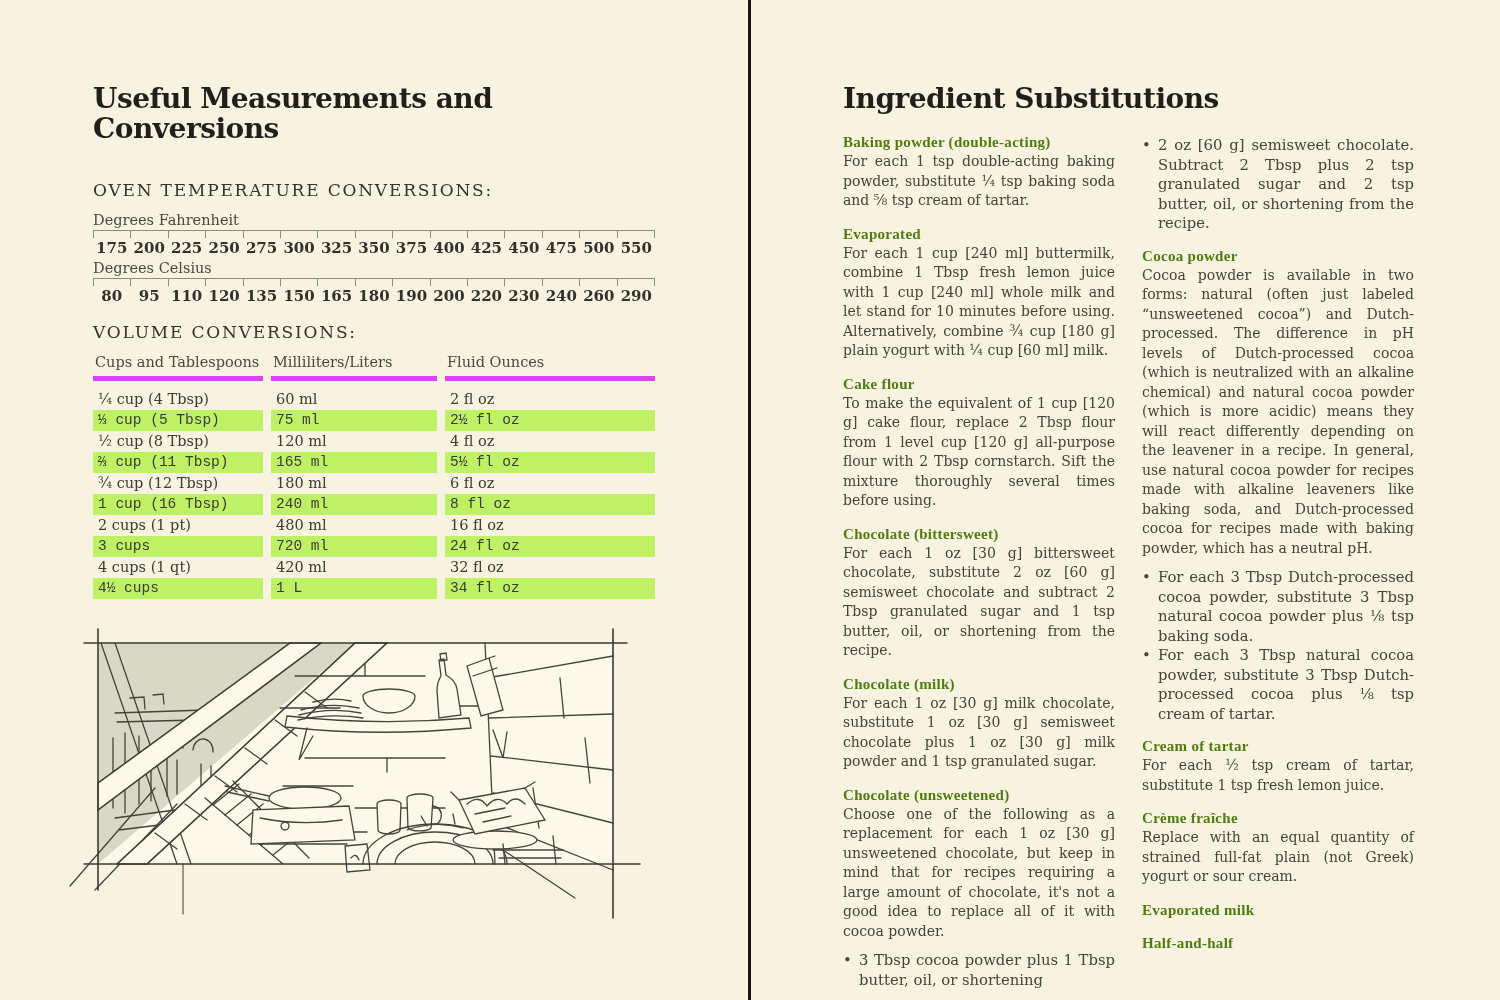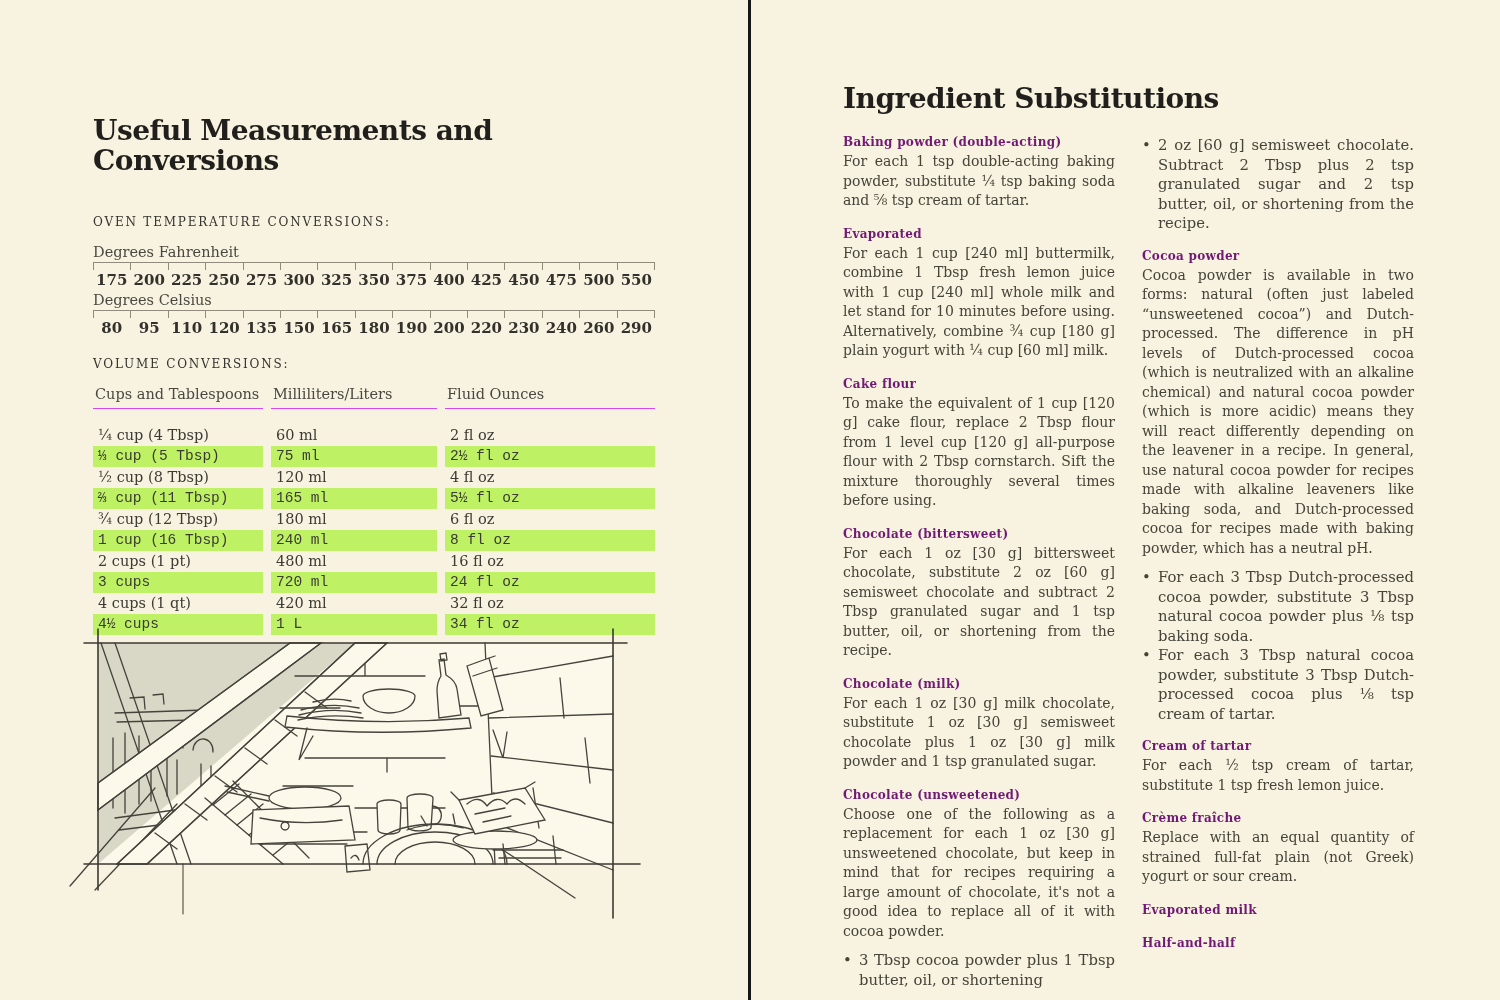--- a/index.html
+++ b/index.html
@@ -11,60 +11,60 @@
     -webkit-font-smoothing:antialiased;
   }
   .page{position:absolute;top:0;height:1000px;}
   .page-left{left:0;width:748px;}
   .page-right{left:751px;width:749px;border-radius:23px;}
   .gutter{position:absolute;left:748px;top:0;width:3px;height:1000px;background:#161616;}
 
   
   .lp-content{position:absolute;left:93px;top:0;width:562px;}
   .book-title{
-    margin-top:116px;font-size:28px;line-height:30px;font-weight:bold;
+    margin-top:84px;font-size:28px;line-height:30px;font-weight:bold;
     color:#201f1b;letter-spacing:-0.5px;
   }
   .section-heading{
-    margin-top:36px;font-size:12px;line-height:20px;color:#34332d;
+    margin-top:36px;font-size:17px;line-height:20px;color:#34332d;
     letter-spacing:1.8px;font-weight:normal;
   }
   .ruler-label{margin-top:12px;font-size:14.5px;line-height:17px;color:#4a4940;}
   .ruler{margin-top:1px;}
   .ruler-line{border-top:1.5px solid #8f8c7d;}
   .ruler-ticks{display:flex;height:7px;}
   .ruler-ticks .tick-cell{flex:1;border-left:1px solid #8f8c7d;height:7px;}
   .ruler-ticks .tick-end{width:0;border-left:1px solid #8f8c7d;height:7px;}
   .ruler-nums{display:flex;margin-top:1px;justify-content:center;}
   .ruler-nums .num-cell{flex:1;text-align:center;font-size:15px;font-weight:600;color:#32312b;line-height:19px;}
   .ruler-c{margin-top:2px;}
   .vol-heading{margin-top:16px;}
   .vol-table{margin-top:12px;font-size:14.5px;}
   .t-row{display:grid;grid-template-columns:170px 166px 1fr;column-gap:8px;}
   .t-head .t-cell{
-    padding:0 0 5px 2px;color:#4a4940;border-bottom:1px solid #d946ef;
+    padding:0 0 5px 2px;color:#4a4940;border-bottom:5px solid #d946ef;
     font-size:14.5px;line-height:17px;
   }
-  .t-body{margin-top:16px;}
+  .t-body{margin-top:8px;}
   .t-body .t-cell{height:21px;line-height:21px;padding-left:5px;color:#3b3a33;white-space:nowrap;}
   .t-row.shaded .t-cell{background:#bef264;font-family:Liberation Mono, monospace;}
 
   .sketch{position:absolute;left:55px;top:618px;}
 
   
   .rp-content{position:absolute;left:92px;top:0;width:578px;}
   .rp-title{
     margin-top:84px;font-size:28px;line-height:30px;font-weight:bold;
     color:#201f1b;letter-spacing:-0.5px;
   }
   .columns{display:flex;gap:27px;margin-top:12px;}
   .col{width:272px;flex:none;}
   .block{margin-top:13px;}
   .block:first-child{margin-top:6px;}
-  .blk-heading{font-weight:bold;font-size:12px;line-height:20px;color:#701a75;letter-spacing:0.3px;}
+  .blk-heading{font-weight:bold;font-size:15px;line-height:20px;color:#4d7c0f;letter-spacing:0.3px;font-family:Liberation Serif, serif;}
   .blk-para{font-size:14px;line-height:19.5px;text-align:justify;color:#454439;}
   .bullets{margin-top:9px;}
   .bullet{display:flex;font-size:14.8px;line-height:19.5px;color:#454439;}
   .bullet .marker{width:16px;flex:none;}
   .bullet .btext{flex:1;text-align:justify;}
 </style>
 </head>
 <body>
 
 <div class="page page-left">

